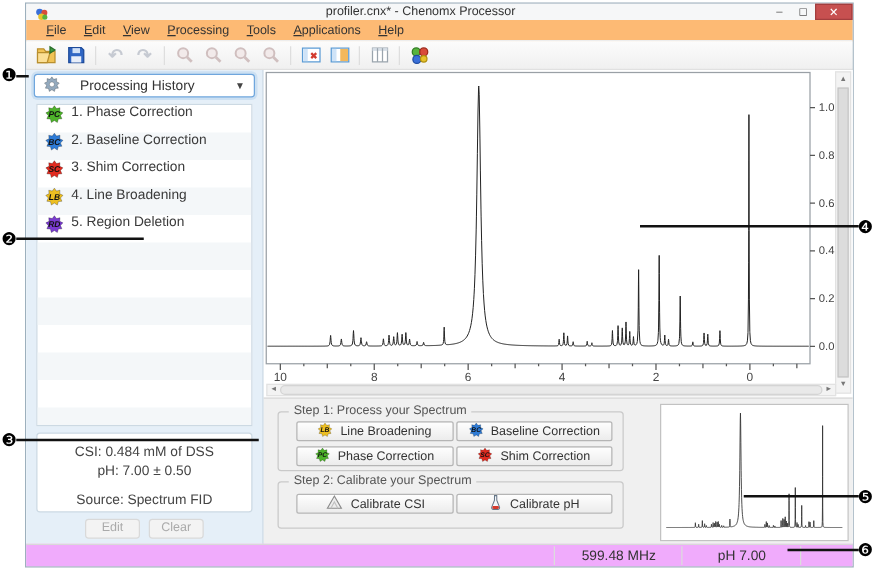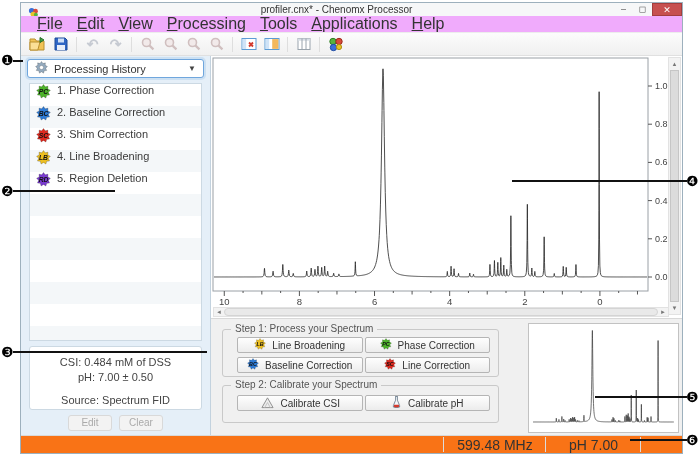--- a/index.html
+++ b/index.html
@@ -9,36 +9,36 @@
           border:1px solid #9db0bd;box-sizing:border-box;}
   
   .titlebar{position:absolute;left:0;top:0;right:0;height:13px;background:#f6f7f8;}
   .appicon{position:absolute;left:7px;top:1px;width:11px;height:11px;}
   .wtitle{position:absolute;left:60px;right:90px;top:1px;text-align:center;font-size:10px;color:#333;
           white-space:nowrap;overflow:hidden;}
   .wincontrols{position:absolute;right:0;top:0;height:13px;display:flex;}
   .winbtn{width:19px;height:13px;text-align:center;font-size:9px;line-height:13px;color:#555;}
   .winbtn.close{width:30px;background:#c75050;color:#fff;border:1px solid #a33e3e;box-sizing:border-box;}
   
-  .menubar{position:absolute;left:0;top:13px;right:0;height:17px;background:#f0abfc;display:flex;
-           align-items:center;padding-left:9px;font-size:16px;color:#333;border-bottom:1px solid #ededed;box-sizing:border-box;}
+  .menubar{position:absolute;left:0;top:13px;right:0;height:17px;background:#fdba74;display:flex;
+           align-items:center;padding-left:9px;font-size:10px;color:#333;border-bottom:1px solid #ededed;box-sizing:border-box;}
   .menuitem{padding:1px 7px;}
   .menuitem u{text-decoration:underline;}
   
   .toolbar{position:absolute;left:0;top:30px;right:0;height:23px;background:linear-gradient(#fcfcfc,#f0f0f0);
            border-bottom:1px solid #e0e0e0;display:flex;align-items:center;padding-left:6px;gap:2px;box-sizing:border-box;}
   .toolbtn{width:21px;height:19px;display:flex;align-items:center;justify-content:center;}
   .toolbtn.glyph{font-size:14px;font-weight:bold;color:#c6cad2;line-height:16px;}
   .tsep{width:1px;height:15px;background:#dedede;margin:0 3px;}
   
   .content{position:absolute;left:0;top:53px;right:0;bottom:18px;background:#fff;}
   .leftpanel{position:absolute;left:0;top:0;width:190px;bottom:0;background:#e5eff8;border-right:1px solid #c3d2de;box-sizing:border-box;}
   .history-dd{position:absolute;left:6px;top:3px;right:6px;height:19px;background:#fff;border:1px solid #6fa6dd;
               border-radius:3px;box-shadow:0 0 0 2px #cce0f2;display:flex;align-items:center;font-size:11px;
-              color:#333;padding:0 7px;gap:6px;box-sizing:border-box;}
+              color:#333;padding:0 7px;gap:16px;box-sizing:border-box;}
   .history-dd .caret{margin-left:auto;font-size:8px;color:#444;}
   .history-list{position:absolute;left:8px;top:27px;right:8px;height:256px;background:#fff;
                 border:1px solid #ccd9e3;overflow:hidden;}
   .hrow{height:22px;display:flex;align-items:flex-start;gap:6px;padding-left:6px;font-size:11px;color:#3a3a3a;}
   .hrow:nth-child(even){background:#f4f7f9;}
   .infobox{position:absolute;left:8px;top:290px;right:8px;height:64px;background:#fff;border:1px solid #ccd9e3;
            border-radius:3px;font-size:11px;color:#444;text-align:center;padding-top:8px;line-height:15px;box-sizing:border-box;}
   .infogap{height:8px;}
   .btnrow{position:absolute;left:0;right:0;top:359px;display:flex;justify-content:center;gap:7px;}
   .sbtn{width:44px;height:16px;background:#f3f3f3;border:1px solid #d9d9d9;border-radius:3px;font-size:10px;
@@ -61,22 +61,22 @@
   #gb1{top:10px;height:46px;}
   #gb2{top:66px;height:36px;}
   .gblabel{position:absolute;top:-7px;left:8px;background:#f0f0f0;padding:0 4px;font-size:10px;color:#555;white-space:nowrap;}
   .btngrid{position:absolute;left:14px;right:8px;top:7px;display:grid;grid-template-columns:1fr 1fr;gap:4px 2px;}
   .btngrid.one{top:9px;}
   .stepbtn{height:14px;background:linear-gradient(#fefefe,#ececec);border:1px solid #b5b5b5;border-radius:2px;
            display:flex;align-items:center;justify-content:center;gap:6px;font-size:10px;color:#333;box-sizing:content-box;}
   .thumbpanel{flex:1;position:relative;}
   .thumbbox{position:absolute;left:7px;top:4px;width:151px;height:110px;background:#fff;border:1px solid #c2c2c2;box-sizing:border-box;}
   
-  .statusbar{position:absolute;left:0;right:0;bottom:0;height:18px;background:#f97316;border-top:1px solid #d9d9d9;
-             font-size:14px;color:#333;box-sizing:border-box;}
+  .statusbar{position:absolute;left:0;right:0;bottom:0;height:18px;background:#f0abfc;border-top:1px solid #d9d9d9;
+             font-size:11px;color:#333;box-sizing:border-box;}
   .ssec{position:absolute;top:1px;bottom:1px;border-left:1px solid #dcdcdc;display:flex;align-items:center;justify-content:center;}
   
   .callout{position:absolute;font-size:14px;line-height:13px;color:#000;z-index:30;}
   .cline{position:absolute;height:2px;background:#111;z-index:29;}
 </style>
 </head>
 <body>
 
 <div id="stage">
   <div class="window">
@@ -319,38 +319,38 @@
               <div class="btngrid" id="step1grid">
                   <div class="stepbtn">
                     <span><svg width="12" height="12" viewBox="0 0 20 20">
                         <path d="M10.00,0.70L12.26,3.80L15.98,2.88L15.72,6.70L19.16,8.39L16.50,11.15L18.05,14.65L14.24,15.06L13.18,18.74L10.00,16.60L6.82,18.74L5.76,15.06L1.95,14.65L3.50,11.15L0.84,8.39L4.28,6.70L4.02,2.88L7.74,3.80Z" fill="#edbf22" stroke="rgba(0,0,0,.35)" stroke-width="0.8"></path>
                         <text x="10" y="13.2" text-anchor="middle" font-size="9" font-weight="bold" font-style="italic" fill="#111">LB</text>
                       </svg></span>
                     <span>Line Broadening</span>
                   </div>
                   <div class="stepbtn">
                     <span><svg width="12" height="12" viewBox="0 0 20 20">
+                        <path d="M10.00,0.70L12.26,3.80L15.98,2.88L15.72,6.70L19.16,8.39L16.50,11.15L18.05,14.65L14.24,15.06L13.18,18.74L10.00,16.60L6.82,18.74L5.76,15.06L1.95,14.65L3.50,11.15L0.84,8.39L4.28,6.70L4.02,2.88L7.74,3.80Z" fill="#2e7bd6" stroke="rgba(0,0,0,.35)" stroke-width="0.8"></path>
+                        <text x="10" y="13.2" text-anchor="middle" font-size="9" font-weight="bold" font-style="italic" fill="#111">BC</text>
+                      </svg></span>
+                    <span>Baseline Correction</span>
+                  </div>
+                  <div class="stepbtn">
+                    <span><svg width="12" height="12" viewBox="0 0 20 20">
                         <path d="M10.00,0.70L12.26,3.80L15.98,2.88L15.72,6.70L19.16,8.39L16.50,11.15L18.05,14.65L14.24,15.06L13.18,18.74L10.00,16.60L6.82,18.74L5.76,15.06L1.95,14.65L3.50,11.15L0.84,8.39L4.28,6.70L4.02,2.88L7.74,3.80Z" fill="#4db32a" stroke="rgba(0,0,0,.35)" stroke-width="0.8"></path>
                         <text x="10" y="13.2" text-anchor="middle" font-size="9" font-weight="bold" font-style="italic" fill="#111">PC</text>
                       </svg></span>
                     <span>Phase Correction</span>
-                  </div>
-                  <div class="stepbtn">
-                    <span><svg width="12" height="12" viewBox="0 0 20 20">
-                        <path d="M10.00,0.70L12.26,3.80L15.98,2.88L15.72,6.70L19.16,8.39L16.50,11.15L18.05,14.65L14.24,15.06L13.18,18.74L10.00,16.60L6.82,18.74L5.76,15.06L1.95,14.65L3.50,11.15L0.84,8.39L4.28,6.70L4.02,2.88L7.74,3.80Z" fill="#2e7bd6" stroke="rgba(0,0,0,.35)" stroke-width="0.8"></path>
-                        <text x="10" y="13.2" text-anchor="middle" font-size="9" font-weight="bold" font-style="italic" fill="#111">BC</text>
-                      </svg></span>
-                    <span>Baseline Correction</span>
                   </div>
                   <div class="stepbtn">
                     <span><svg width="12" height="12" viewBox="0 0 20 20">
                         <path d="M10.00,0.70L12.26,3.80L15.98,2.88L15.72,6.70L19.16,8.39L16.50,11.15L18.05,14.65L14.24,15.06L13.18,18.74L10.00,16.60L6.82,18.74L5.76,15.06L1.95,14.65L3.50,11.15L0.84,8.39L4.28,6.70L4.02,2.88L7.74,3.80Z" fill="#e02b20" stroke="rgba(0,0,0,.35)" stroke-width="0.8"></path>
                         <text x="10" y="13.2" text-anchor="middle" font-size="9" font-weight="bold" font-style="italic" fill="#111">SC</text>
                       </svg></span>
-                    <span>Line Correction</span>
+                    <span>Shim Correction</span>
                   </div>
                 </div>
             </div>
             <div class="groupbox" id="gb2">
               <span class="gblabel">Step 2: Calibrate your Spectrum</span>
               <div class="btngrid one" id="step2grid">
                   <div class="stepbtn">
                     <span><svg width="15" height="13" viewBox="0 0 16 14">
                         <path d="M2 12.5L8 2l6 10.5z" fill="#ececec" stroke="#8a8a8a"></path>
                         <path d="M5 12.5l3-5.5 3 5.5" fill="none" stroke="#c0c0c0"></path>

